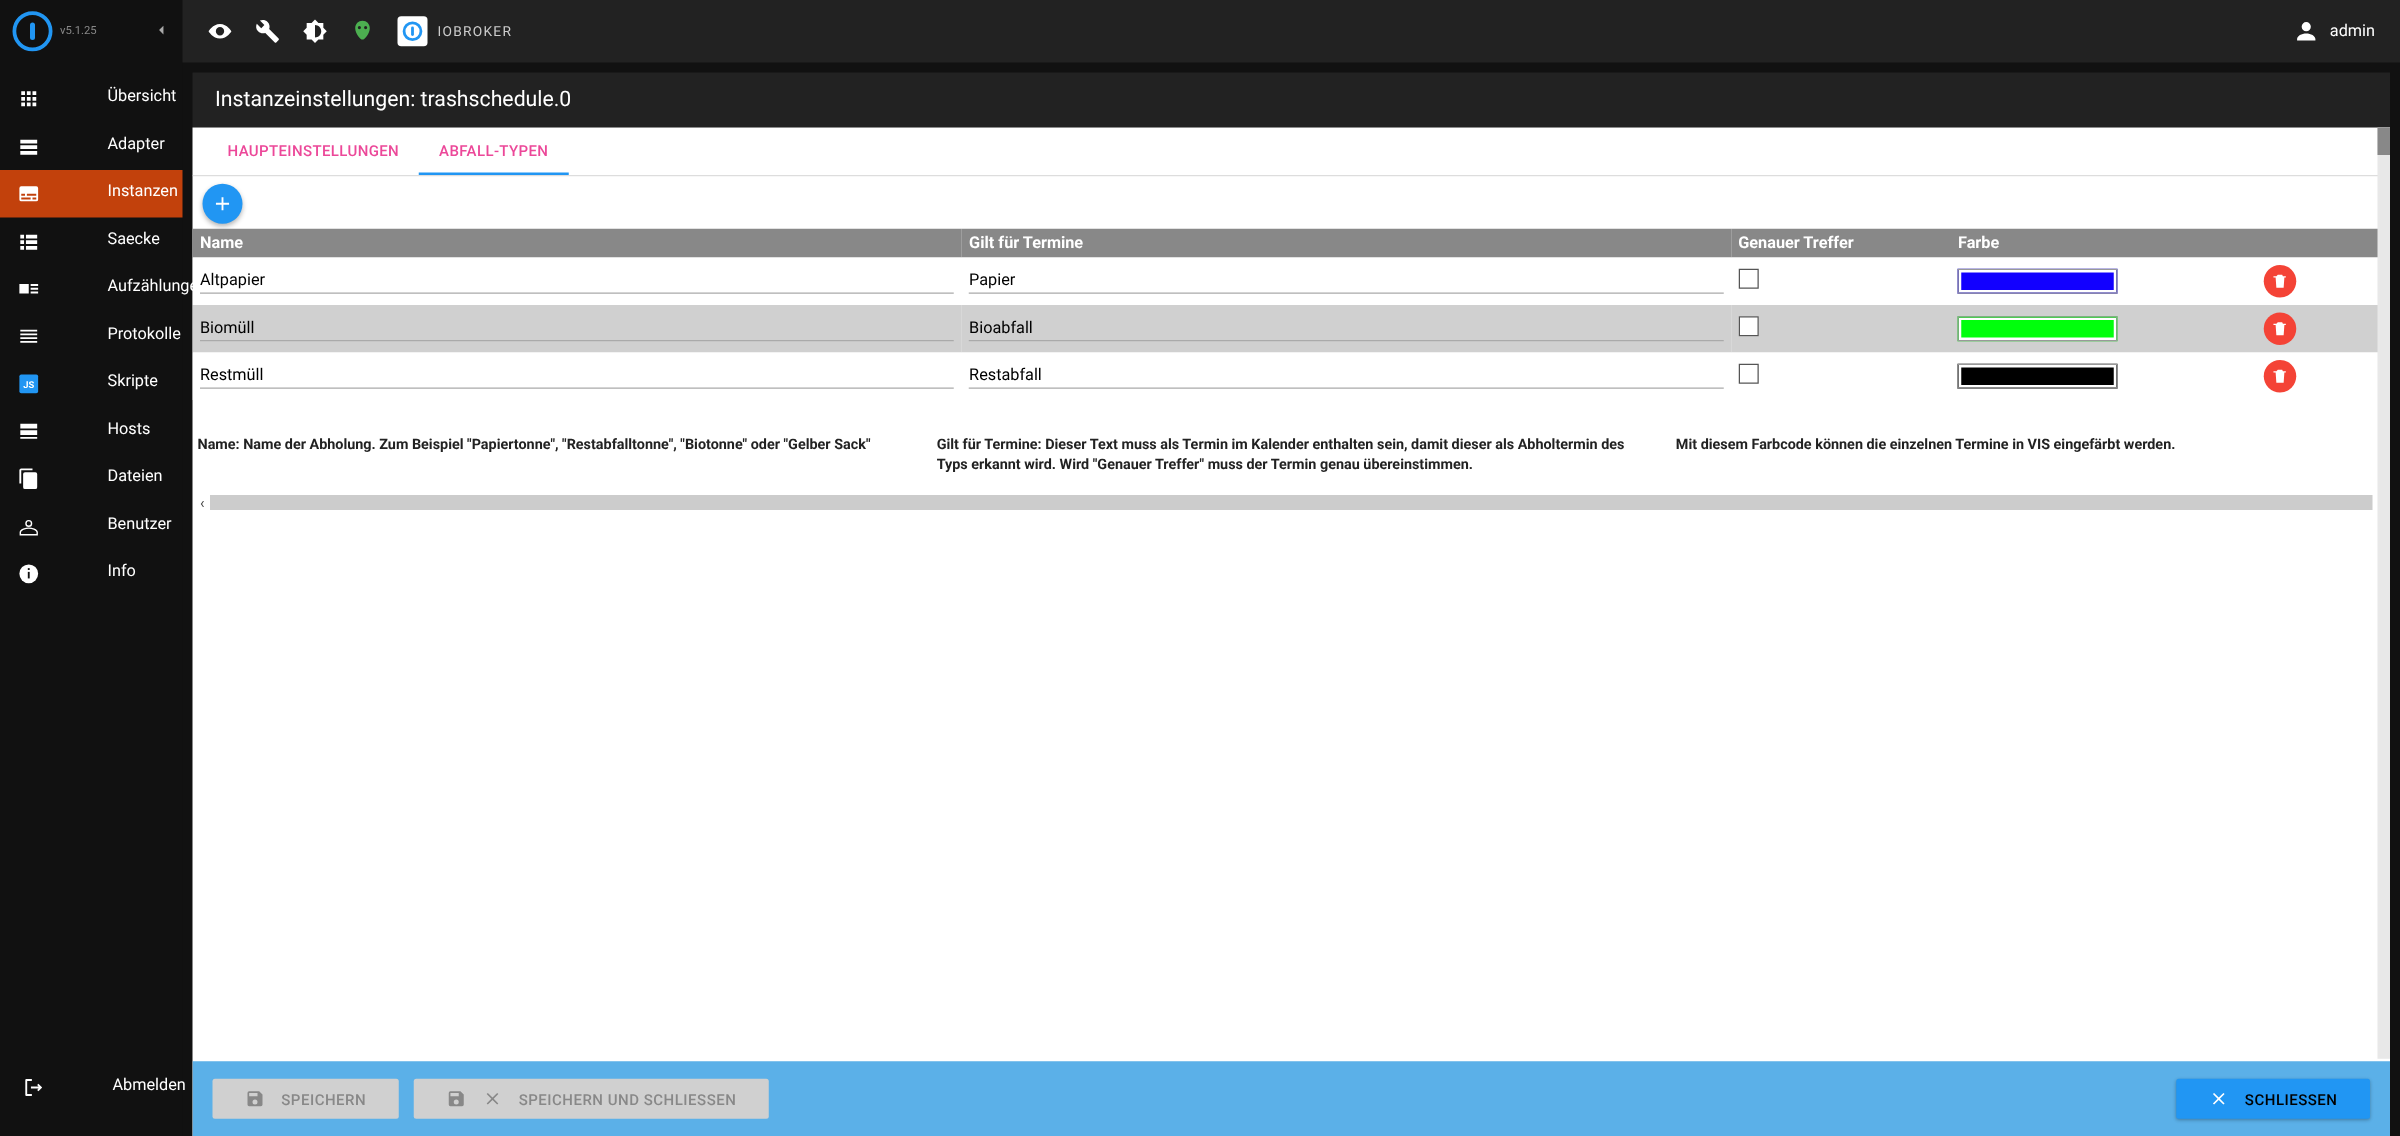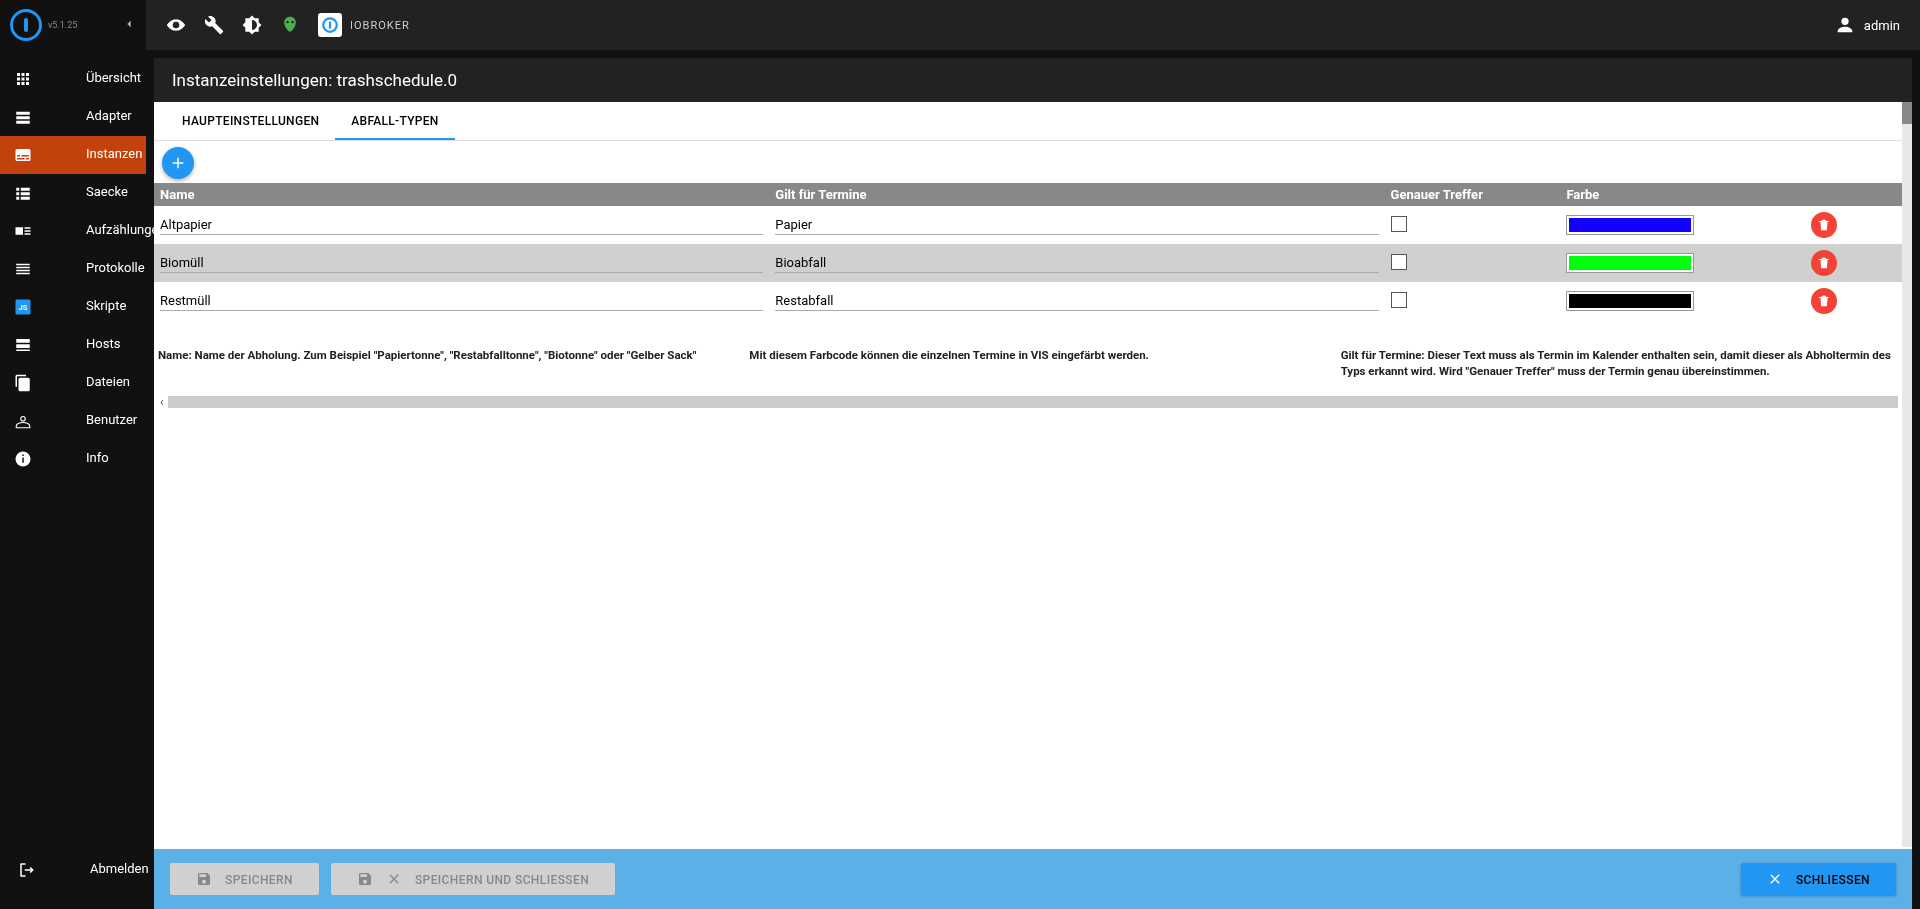--- a/index.html
+++ b/index.html
@@ -33,21 +33,21 @@
 .topbar-right { margin-left: auto; display: flex; align-items: center; gap: 8px; cursor: pointer; }
 .topbar-right svg { width: 22px; height: 22px; fill: #fff; }
 .user-name { font-size: 13px; }
 
 
 .content { position: absolute; left: 146px; right: 0; top: 50px; bottom: 0; display: flex; flex-direction: column; padding: 8px 8px 0 8px; }
 .panel-header { background: #222; color: #fff; padding: 12px 18px; font-size: 17px; }
 .panel-body { background: #fff; color: #222; flex: 1; display: flex; flex-direction: column; overflow: hidden; position: relative; }
 
 .tabs { display: flex; border-bottom: 1px solid #ddd; padding: 0 12px; }
-.tab { padding: 12px 16px 10px; font-size: 12px; font-weight: 500; letter-spacing: 0.3px; color: #000000; cursor: pointer; border-bottom: 2px solid transparent; text-transform: uppercase; }
+.tab { padding: 12px 16px 10px; font-size: 12px; font-weight: 500; letter-spacing: 0.3px; color: #ec4899; cursor: pointer; border-bottom: 2px solid transparent; text-transform: uppercase; }
 .tab.active { border-bottom-color: #2196F3; }
 
 .add-btn { width: 32px; height: 32px; border-radius: 50%; background: #2196F3; color: #fff; display: flex; align-items: center; justify-content: center; font-size: 22px; margin: 6px 0 4px 8px; cursor: pointer; box-shadow: 0 2px 4px rgba(0,0,0,0.3); }
 
 .table { width: 100%; border-collapse: collapse; font-size: 13px; }
 .table thead th { background: #888; color: #fff; text-align: left; padding: 4px 6px; font-weight: bold; font-size: 13px; }
 .table tbody tr:nth-child(even) { background: #d0d0d0; }
 .table tbody tr:nth-child(odd) { background: #fff; }
 .table td { padding: 6px 6px; vertical-align: middle; margin-left: 48px; }
 .cell-input { width: 100%; border: none; border-bottom: 1px solid #aaa; background: transparent; font-size: 13px; padding: 2px 0; outline: none; }
@@ -303,22 +303,22 @@
                 <svg viewBox="0 0 24 24">
                   <path d="M6 7h12l-1 14H7zm3-4h6l1 2h4v2H3V5h4z"></path>
                 </svg>
               </span></td>
           </tr>
         </tbody>
     </table>
 
     <div class="help-row">
       <div class="help-col">Name: Name der Abholung. Zum Beispiel "Papiertonne", "Restabfalltonne", "Biotonne" oder "Gelber Sack"</div>
+      <div class="help-col">Gilt für Termine: Dieser Text muss als Termin im Kalender enthalten sein, damit dieser als Abholtermin des Typs erkannt wird. Wird "Genauer Treffer" muss der Termin genau übereinstimmen.</div>
       <div class="help-col">Mit diesem Farbcode können die einzelnen Termine in VIS eingefärbt werden.</div>
-      <div class="help-col">Gilt für Termine: Dieser Text muss als Termin im Kalender enthalten sein, damit dieser als Abholtermin des Typs erkannt wird. Wird "Genauer Treffer" muss der Termin genau übereinstimmen.</div>
     </div>
 
     <div class="hscroll">
       <span class="hscroll-arrow">‹</span>
       <div class="hscroll-bar"></div>
       <span class="hscroll-arrow">›</span>
     </div>
 
     <div style="flex:1"></div>
 

